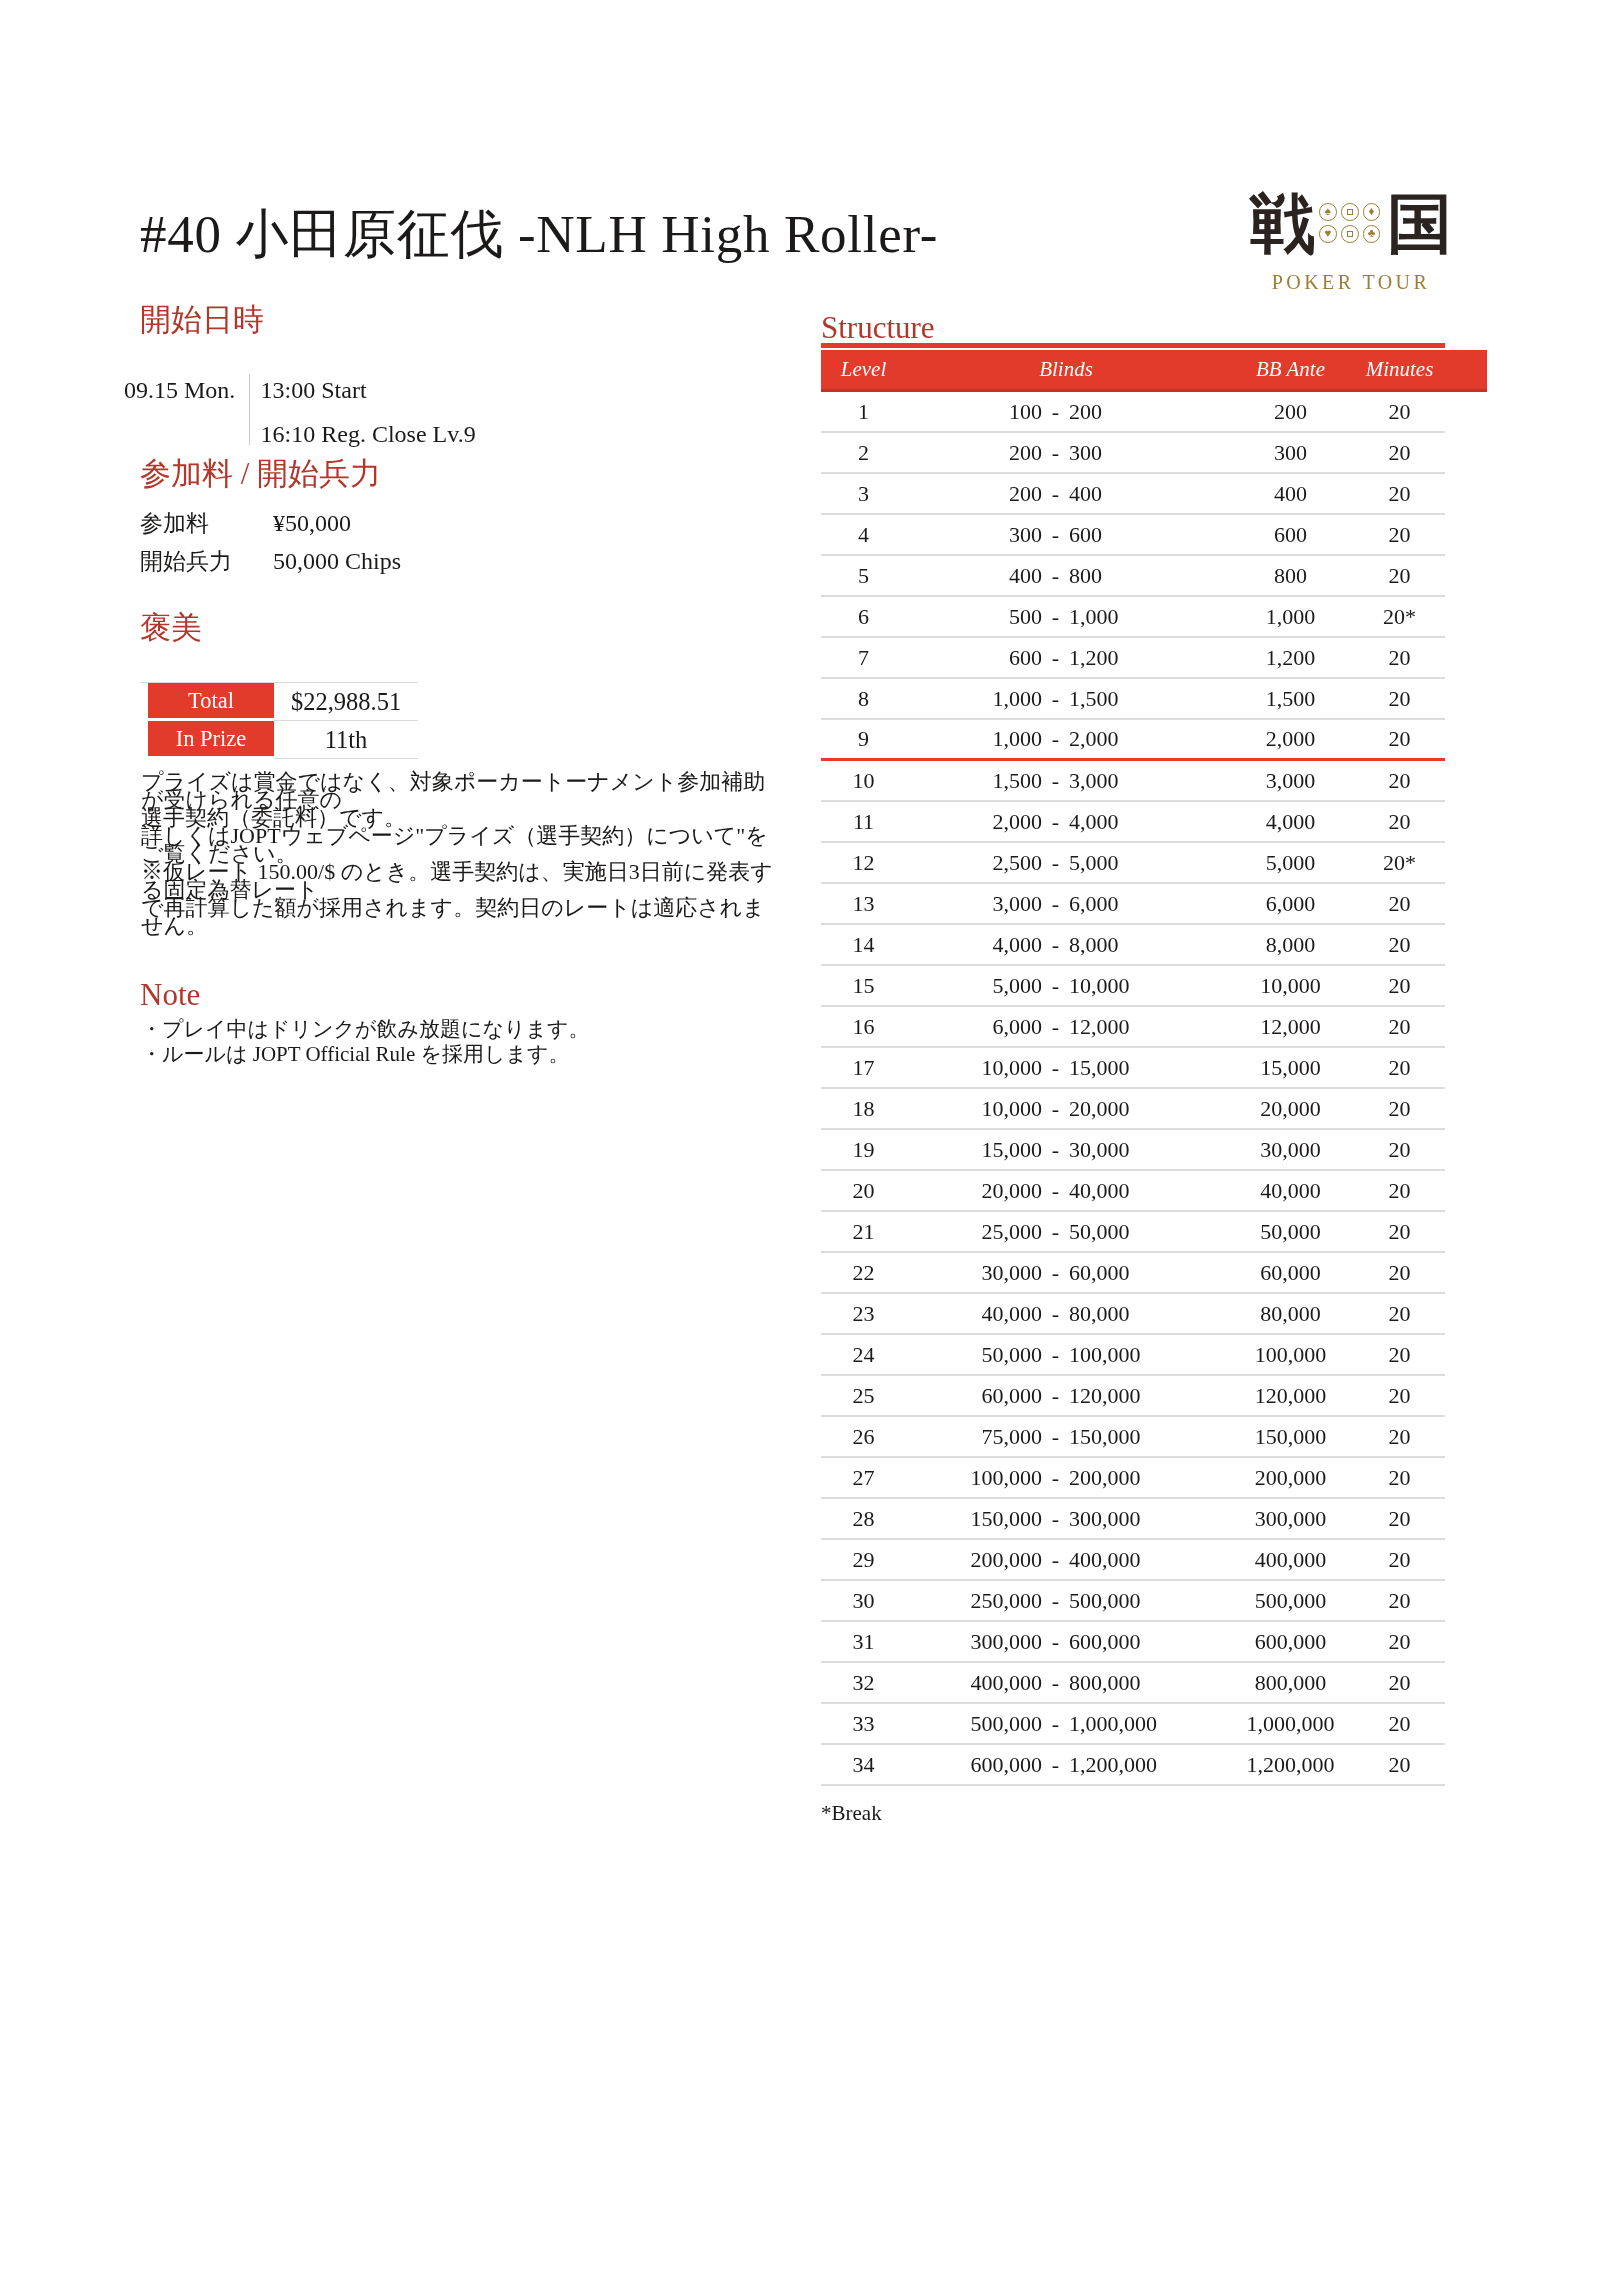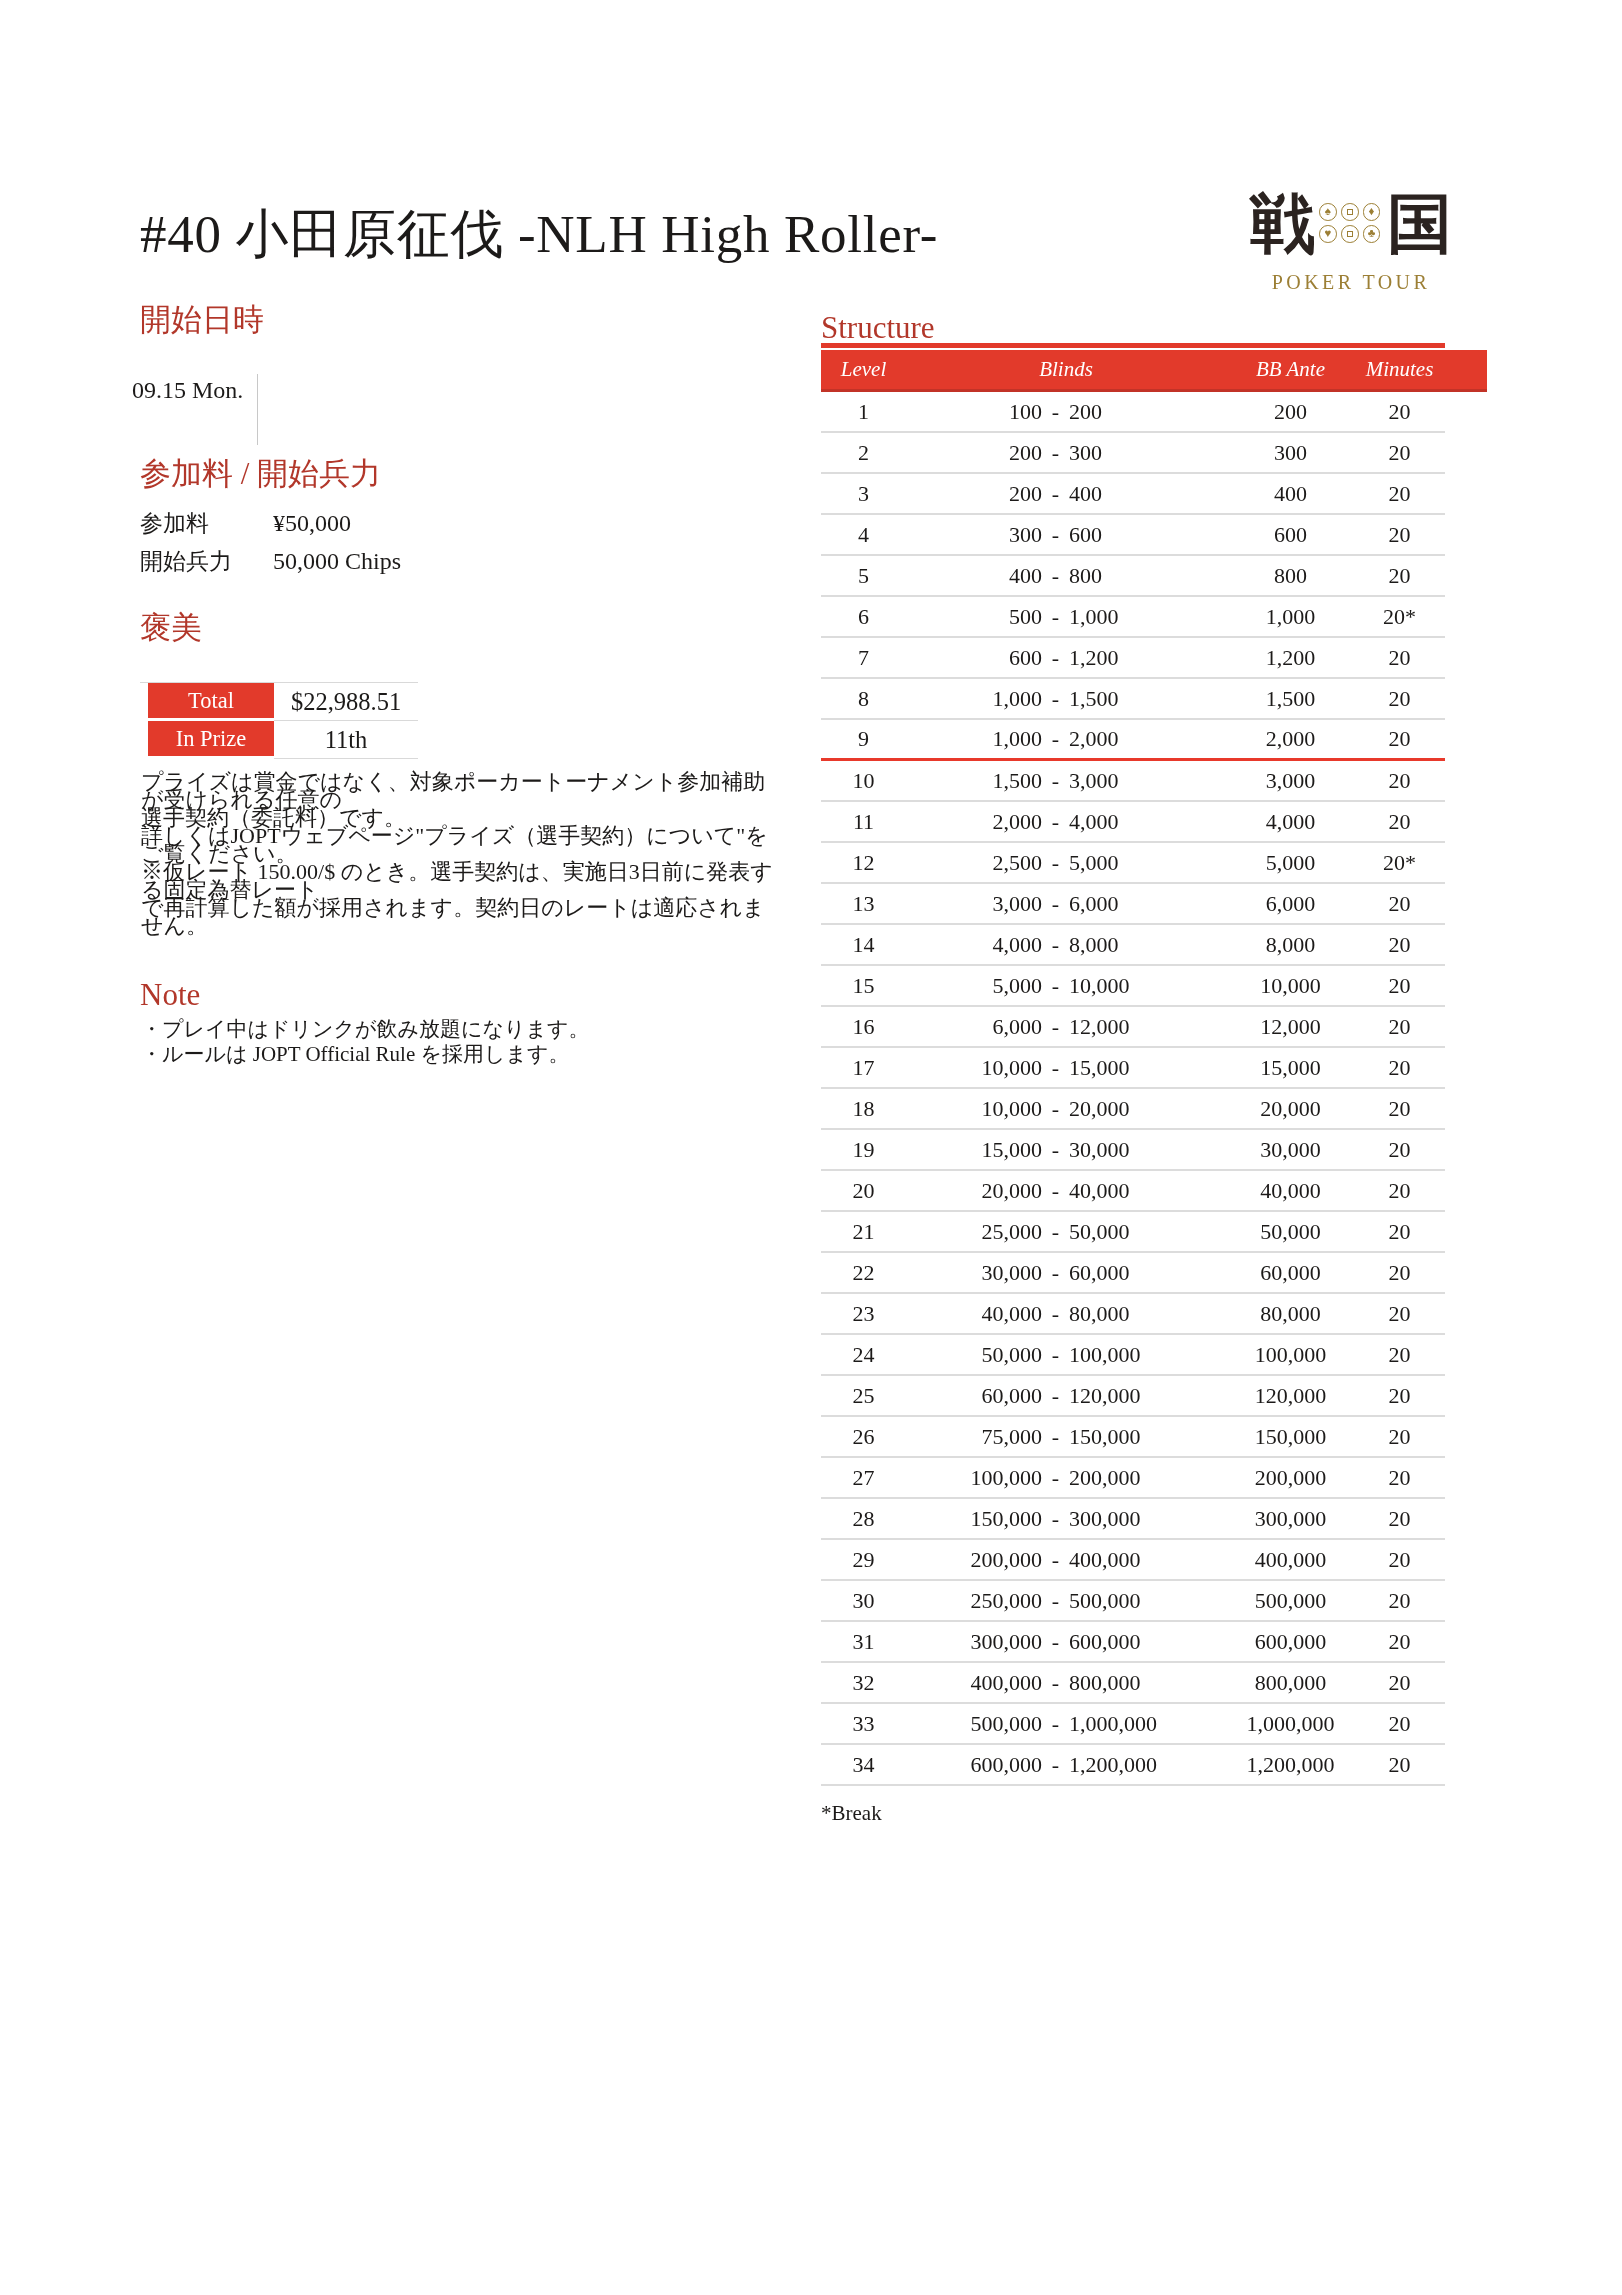--- a/index.html
+++ b/index.html
@@ -31,21 +31,21 @@
   .coin .square{width:6.1px;height:6.1px;border:1.4px solid var(--gold);box-sizing:border-box;}
   .logo-sub{margin-top:14px;font-size:20px;letter-spacing:3.4px;color:var(--gold);white-space:nowrap;}
 
   
   .section-h{color:var(--brick);font-size:31px;line-height:1;white-space:nowrap;}
   .h-schedule{left:140px;top:304px;}
   .h-entry{left:140px;top:458px;}
   .h-prize{left:140px;top:612px;}
   .h-note{left:140px;top:979px;}
 
-  .date-block{left:132px;top:368px;display:flex;}
+  .date-block{left:124px;top:368px;display:flex;}
   .date-cell{width:125px;font-size:24px;line-height:44px;white-space:nowrap;overflow:hidden;}
   .date-divider{width:1.4px;background:#c8c8c8;height:71px;margin-top:5.5px;}
   .time-lines{padding-left:10.2px;font-size:24px;line-height:44px;white-space:nowrap;}
 
   .fee-block{left:140px;top:504px;}
   .fee-row{display:flex;height:38px;align-items:center;font-size:24px;}
   .fee-label{width:133px;font-size:23px;}
 
   .p-table{left:140px;top:682px;width:278px;border-top:1.4px solid #d9d9d9;}
   .p-row{display:flex;height:38px;}
@@ -99,20 +99,24 @@
       </span>
     <span class="logo-kanji">国</span>
   </div>
   <div class="logo-sub">POKER TOUR</div>
 </div>
 
 <div class="abs section-h h-schedule">開始日時</div>
 <div class="abs date-block">
   <div class="date-cell">09.15 Mon.</div>
   <div class="date-divider"></div>
+  <div class="time-lines">
+    <div>13:00 Start</div>
+    <div>16:10 Reg. Close Lv.9</div>
+  </div>
 </div>
 
 <div class="abs section-h h-entry">参加料 / 開始兵力</div>
 <div class="abs fee-block">
   <div class="fee-row">
     <div class="fee-label">参加料</div>
     <div>¥50,000</div>
   </div>
   <div class="fee-row">
     <div class="fee-label">開始兵力</div>

